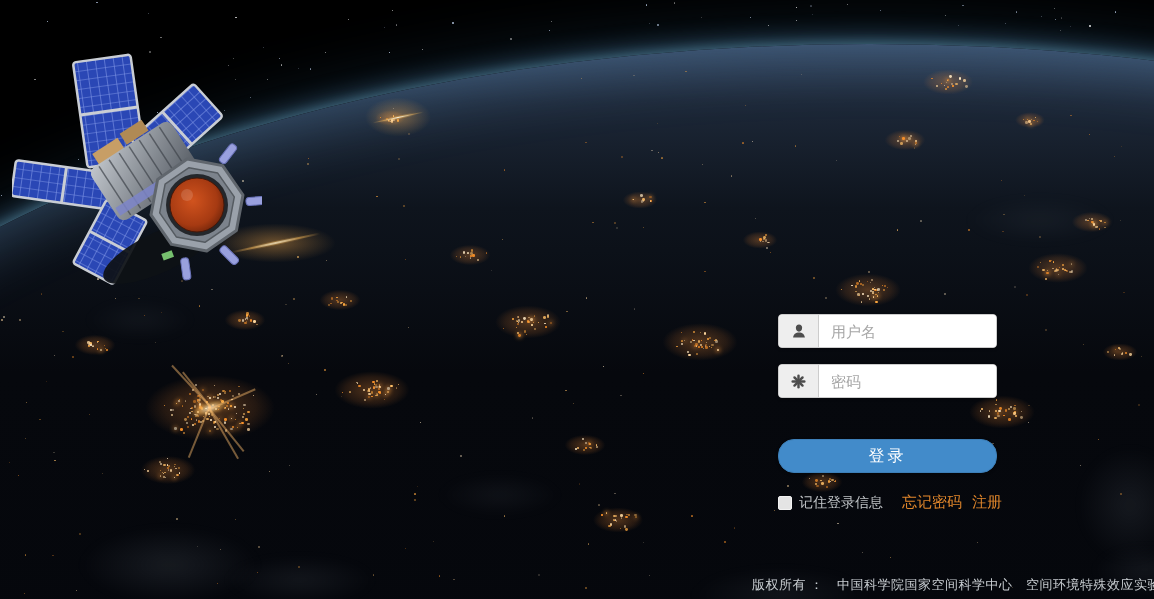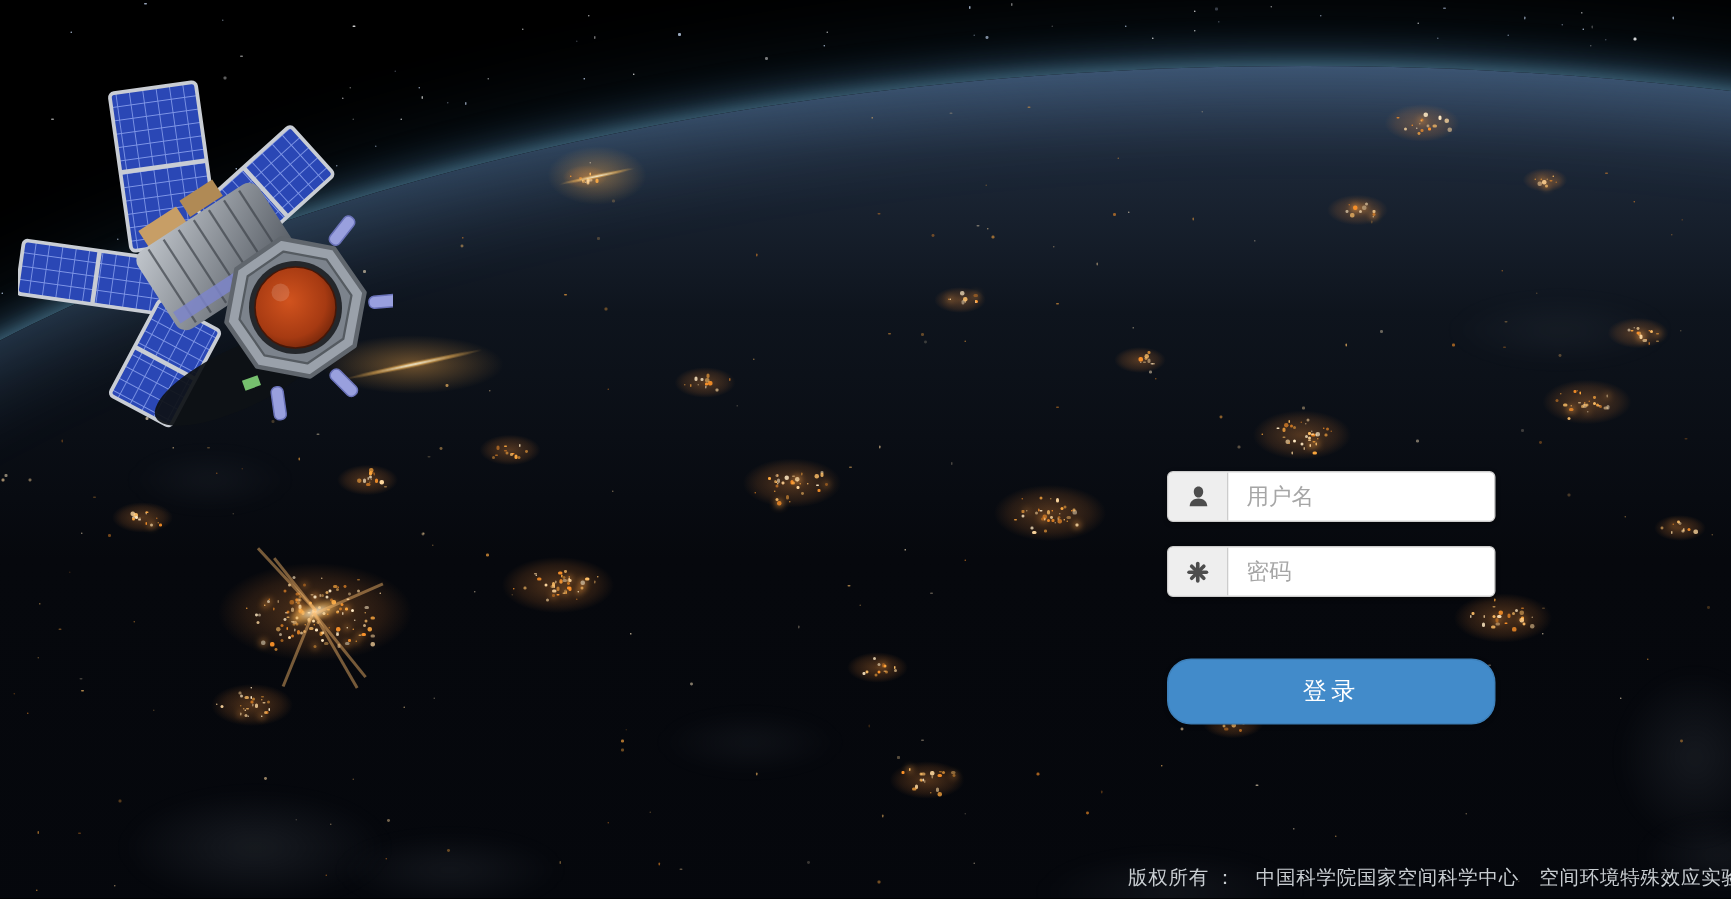--- a/index.html
+++ b/index.html
@@ -42,21 +42,21 @@
   }
   .field-user{top:314px;}
   .field-pass{top:364px;}
   .addon{flex:0 0 39px;background:#eeeeee;border-right:1px solid #cccccc;display:flex;align-items:center;justify-content:center;}
   .field input{
     flex:1;min-width:0;border:0;outline:0;padding:0 12px;font-size:15px;color:#555;background:#fff;
     font-family:"Liberation Sans","DejaVu Sans",sans-serif;
   }
   .field input::placeholder{color:#a6a6a6;}
   .btn{
-    position:absolute;left:778px;top:439px;width:219px;height:44px;z-index:5;
+    position:absolute;left:778px;top:439px;width:219px;height:34px;z-index:5;
     background:#428bca;border:1px solid #3d7fb8;border-radius:16px;color:#fff;
     font-size:16px;letter-spacing:3px;cursor:pointer;font-family:"Liberation Sans","DejaVu Sans",sans-serif;
     box-shadow:0 1px 3px rgba(0,0,0,.35);
   }
   .remember-row{
     position:absolute;left:778px;top:493px;z-index:5;display:flex;align-items:center;
     font-size:14px;color:#bfc3c6;
   }
   .checkbox{
     width:12px;height:12px;background:#e4e4e4;border:1px solid #f2f2f2;border-radius:2px;
@@ -966,15 +966,23 @@
     <span class="addon">
       <svg width="16" height="16" viewBox="0 0 16 16">
         <path fill="#4d4d4d" d="M8 1.4c1.95 0 3.15 1.55 3.15 3.45S9.95 8.7 8 8.7 4.85 6.75 4.85 4.85 6.05 1.4 8 1.4zM2.1 14.5c.25-3.3 2.75-5.1 5.9-5.1s5.65 1.8 5.9 5.1z"></path>
       </svg>
     </span>
     <input type="text" placeholder="用户名" style="">
   </div>
 
   <button class="btn">登录</button>
 
+  <div class="remember-row">
+    <span class="checkbox"></span>
+    <span>记住登录信息</span>
+    <span class="links">
+      <a href="#">忘记密码</a>
+      <a href="#">注册</a>
+    </span>
+  </div>
 
   <div class="footer">版权所有 ：　中国科学院国家空间科学中心　空间环境特殊效应实验室</div>
 </div>
 
 </body></html>

